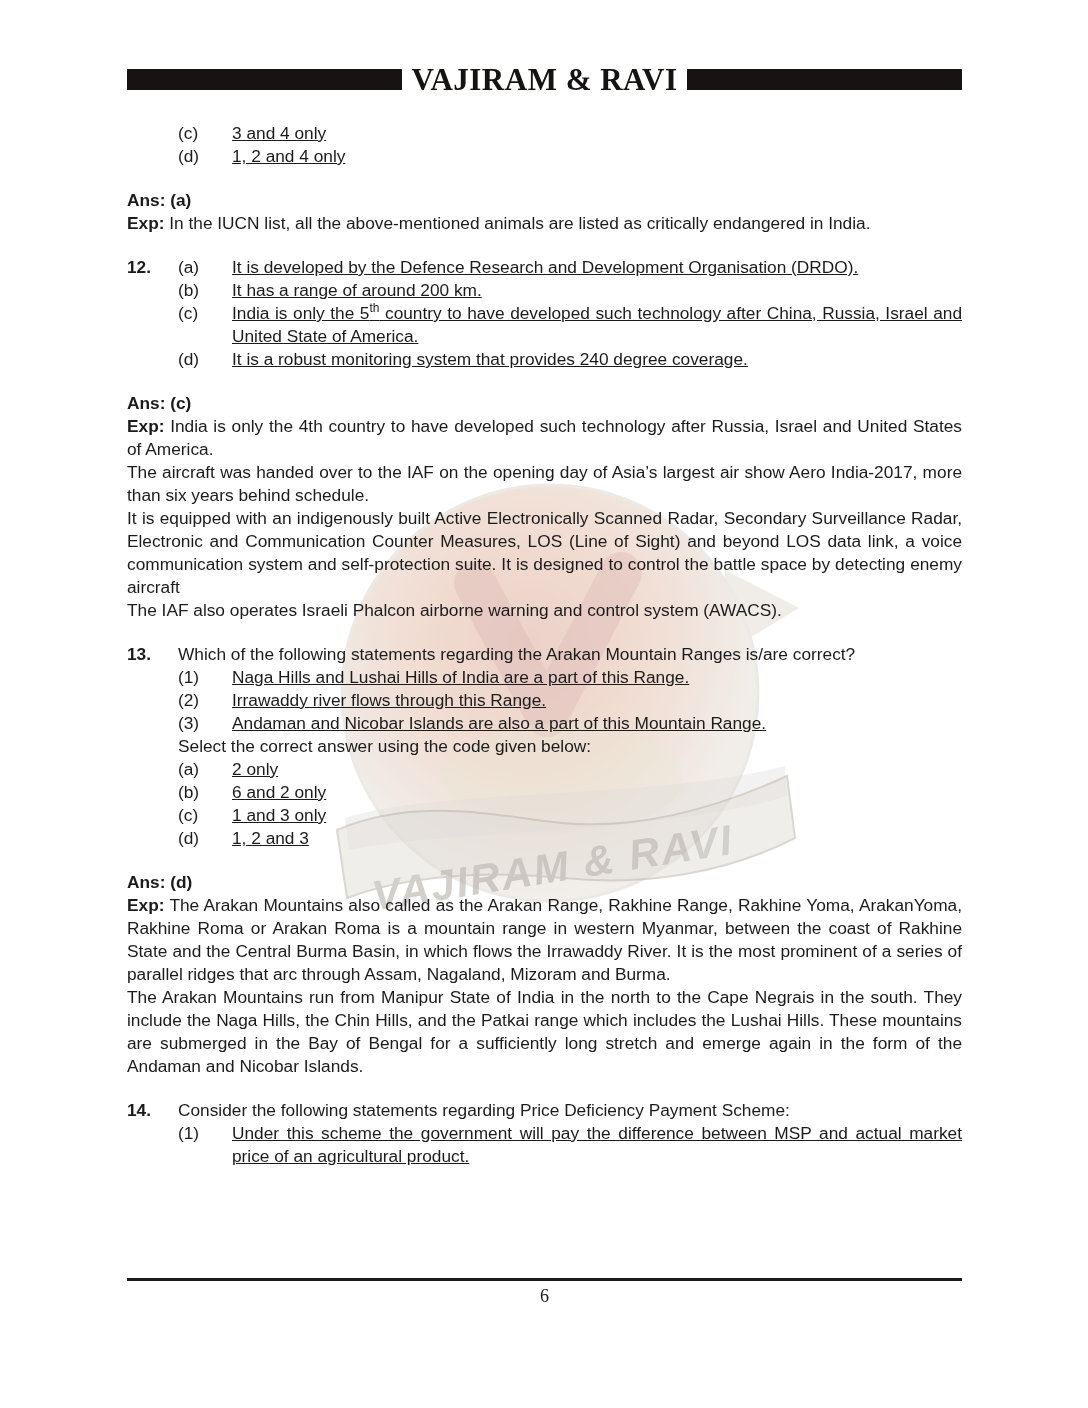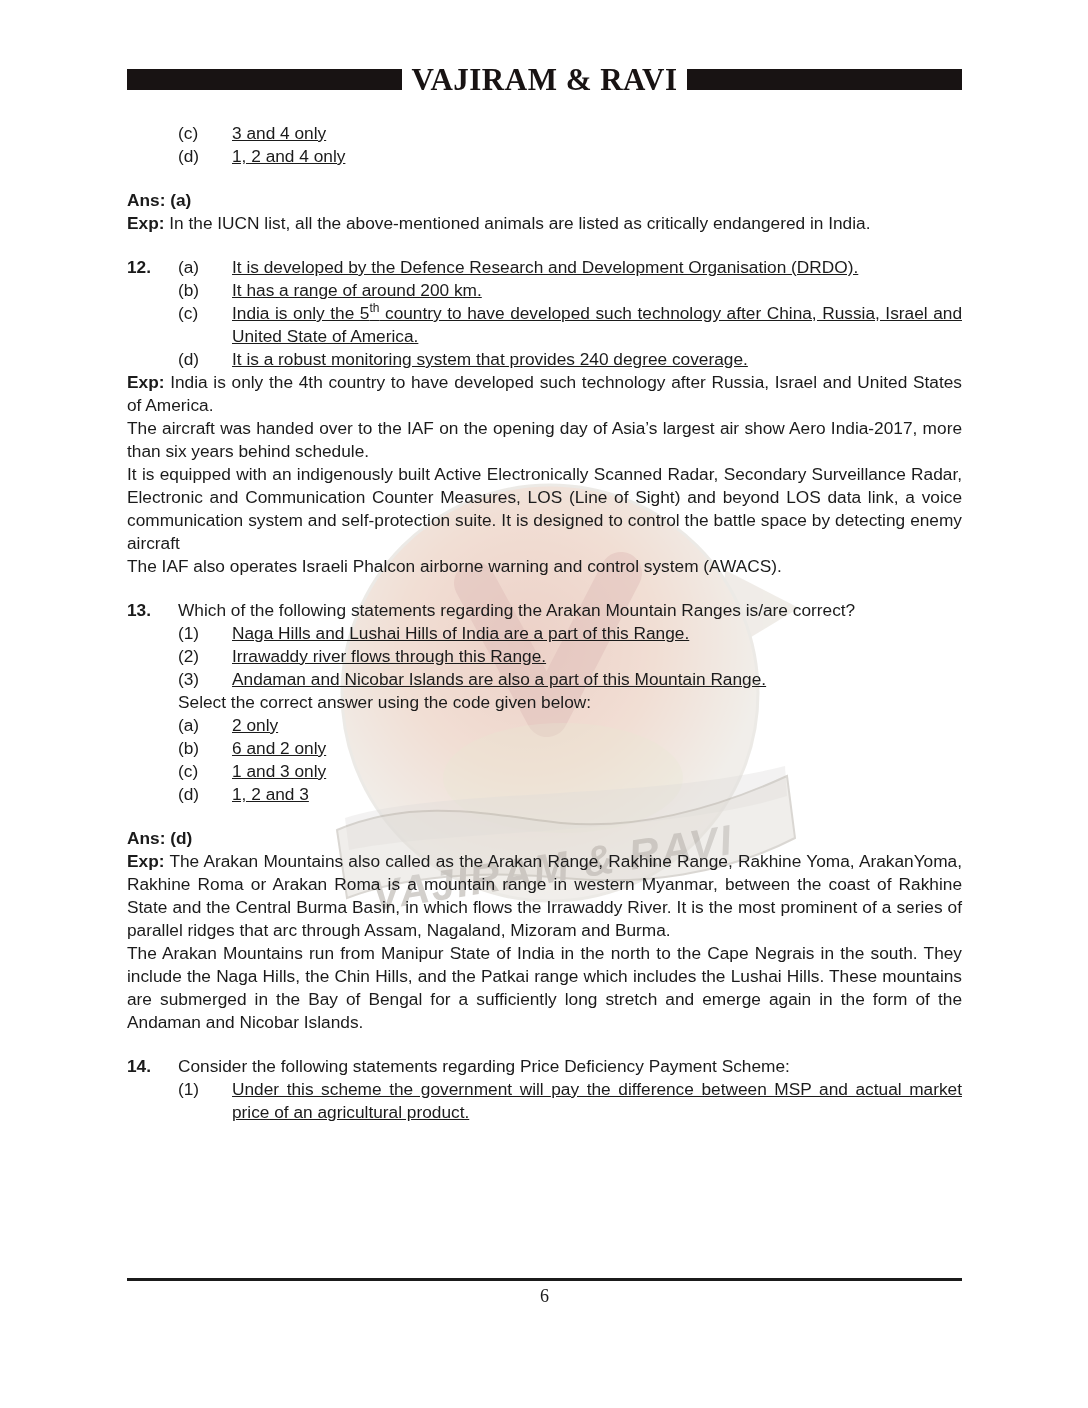--- a/index.html
+++ b/index.html
@@ -114,20 +114,24 @@
           <span class="lbl">(c)</span>
           <span class="txt just"><span>India is only the 5</span><sup>th</sup><span> country to have developed such technology after China, Russia, Israel and United State of America.</span></span>
         </div>
         <div class="opt">
           <span class="lbl">(d)</span>
           <span class="txt just">It is a robust monitoring system that provides 240 degree coverage.</span>
         </div>
       </div>
     </div>
 
+    <p class="ans gap">
+      <span>Ans:</span>
+      <span>(c)</span>
+    </p>
     <p class="just">
       <span class="b">Exp:</span>
       <span>India is only the 4th country to have developed such technology after Russia, Israel and United States of America.</span>
     </p>
     <p class="just">The aircraft was handed over to the IAF on the opening day of Asia’s largest air show Aero India-2017, more than six years behind schedule.</p>
     <p class="just">It is equipped with an indigenously built Active Electronically Scanned Radar, Secondary Surveillance Radar, Electronic and Communication Counter Measures, LOS (Line of Sight) and beyond LOS data link, a voice communication system and self-protection suite. It is designed to control the battle space by detecting enemy aircraft</p>
     <p class="just">The IAF also operates Israeli Phalcon airborne warning and control system (AWACS).</p>
 
     <div class="question gap">
       <div class="qnum">13.</div>

